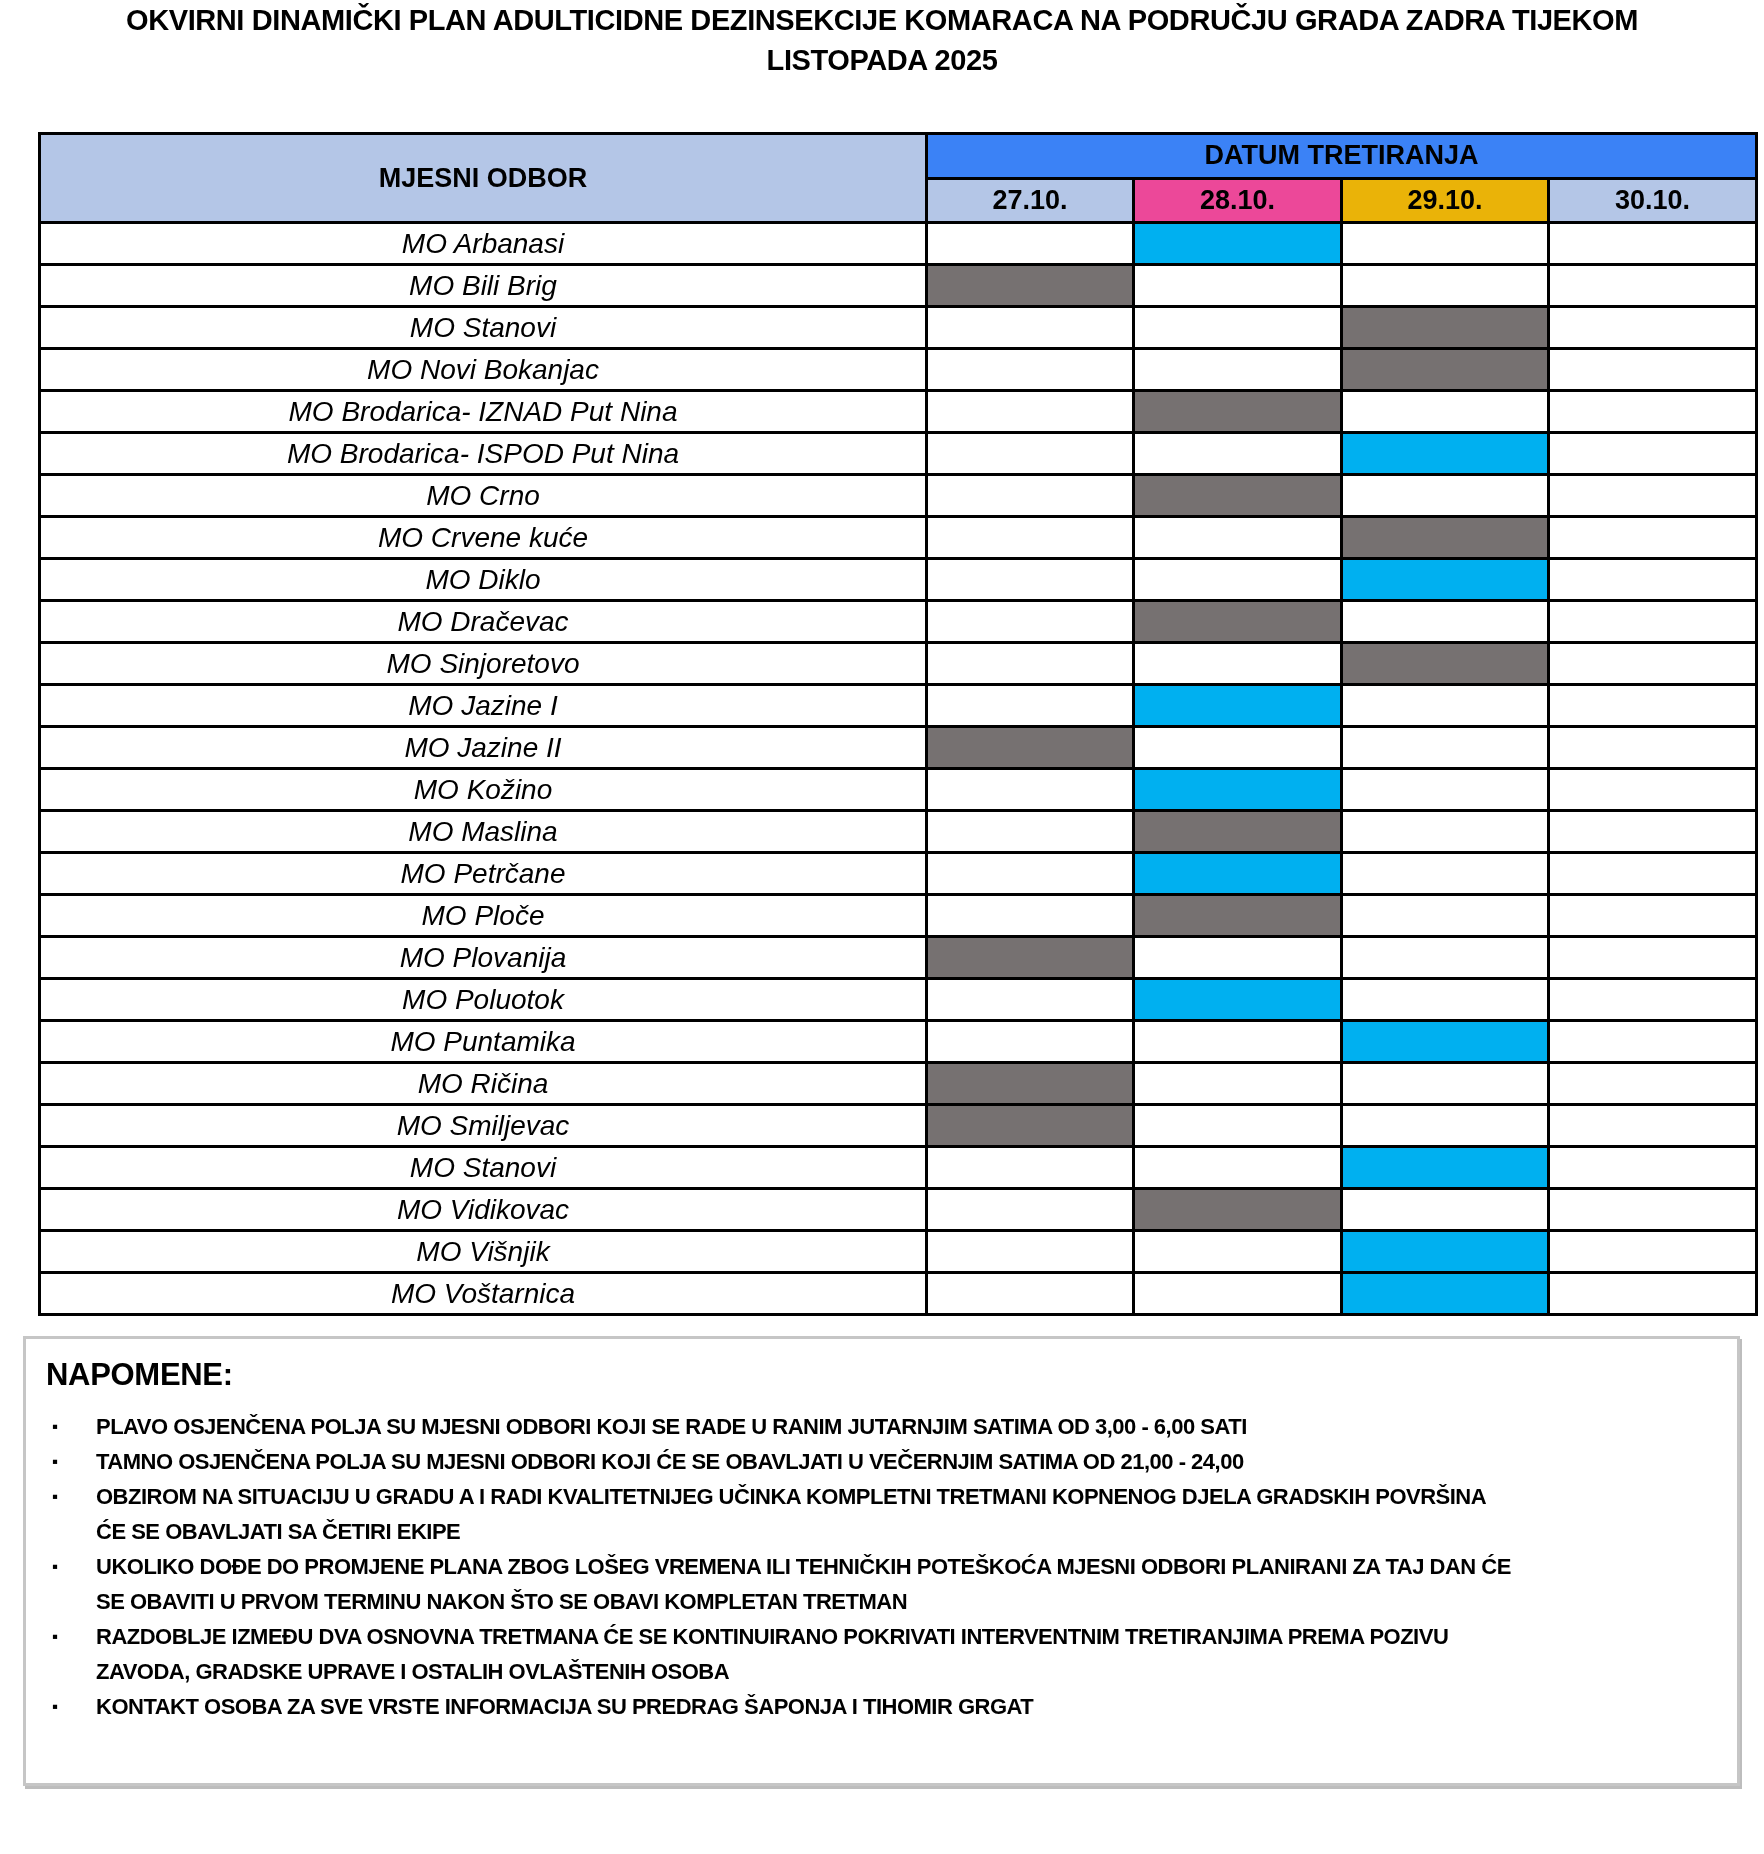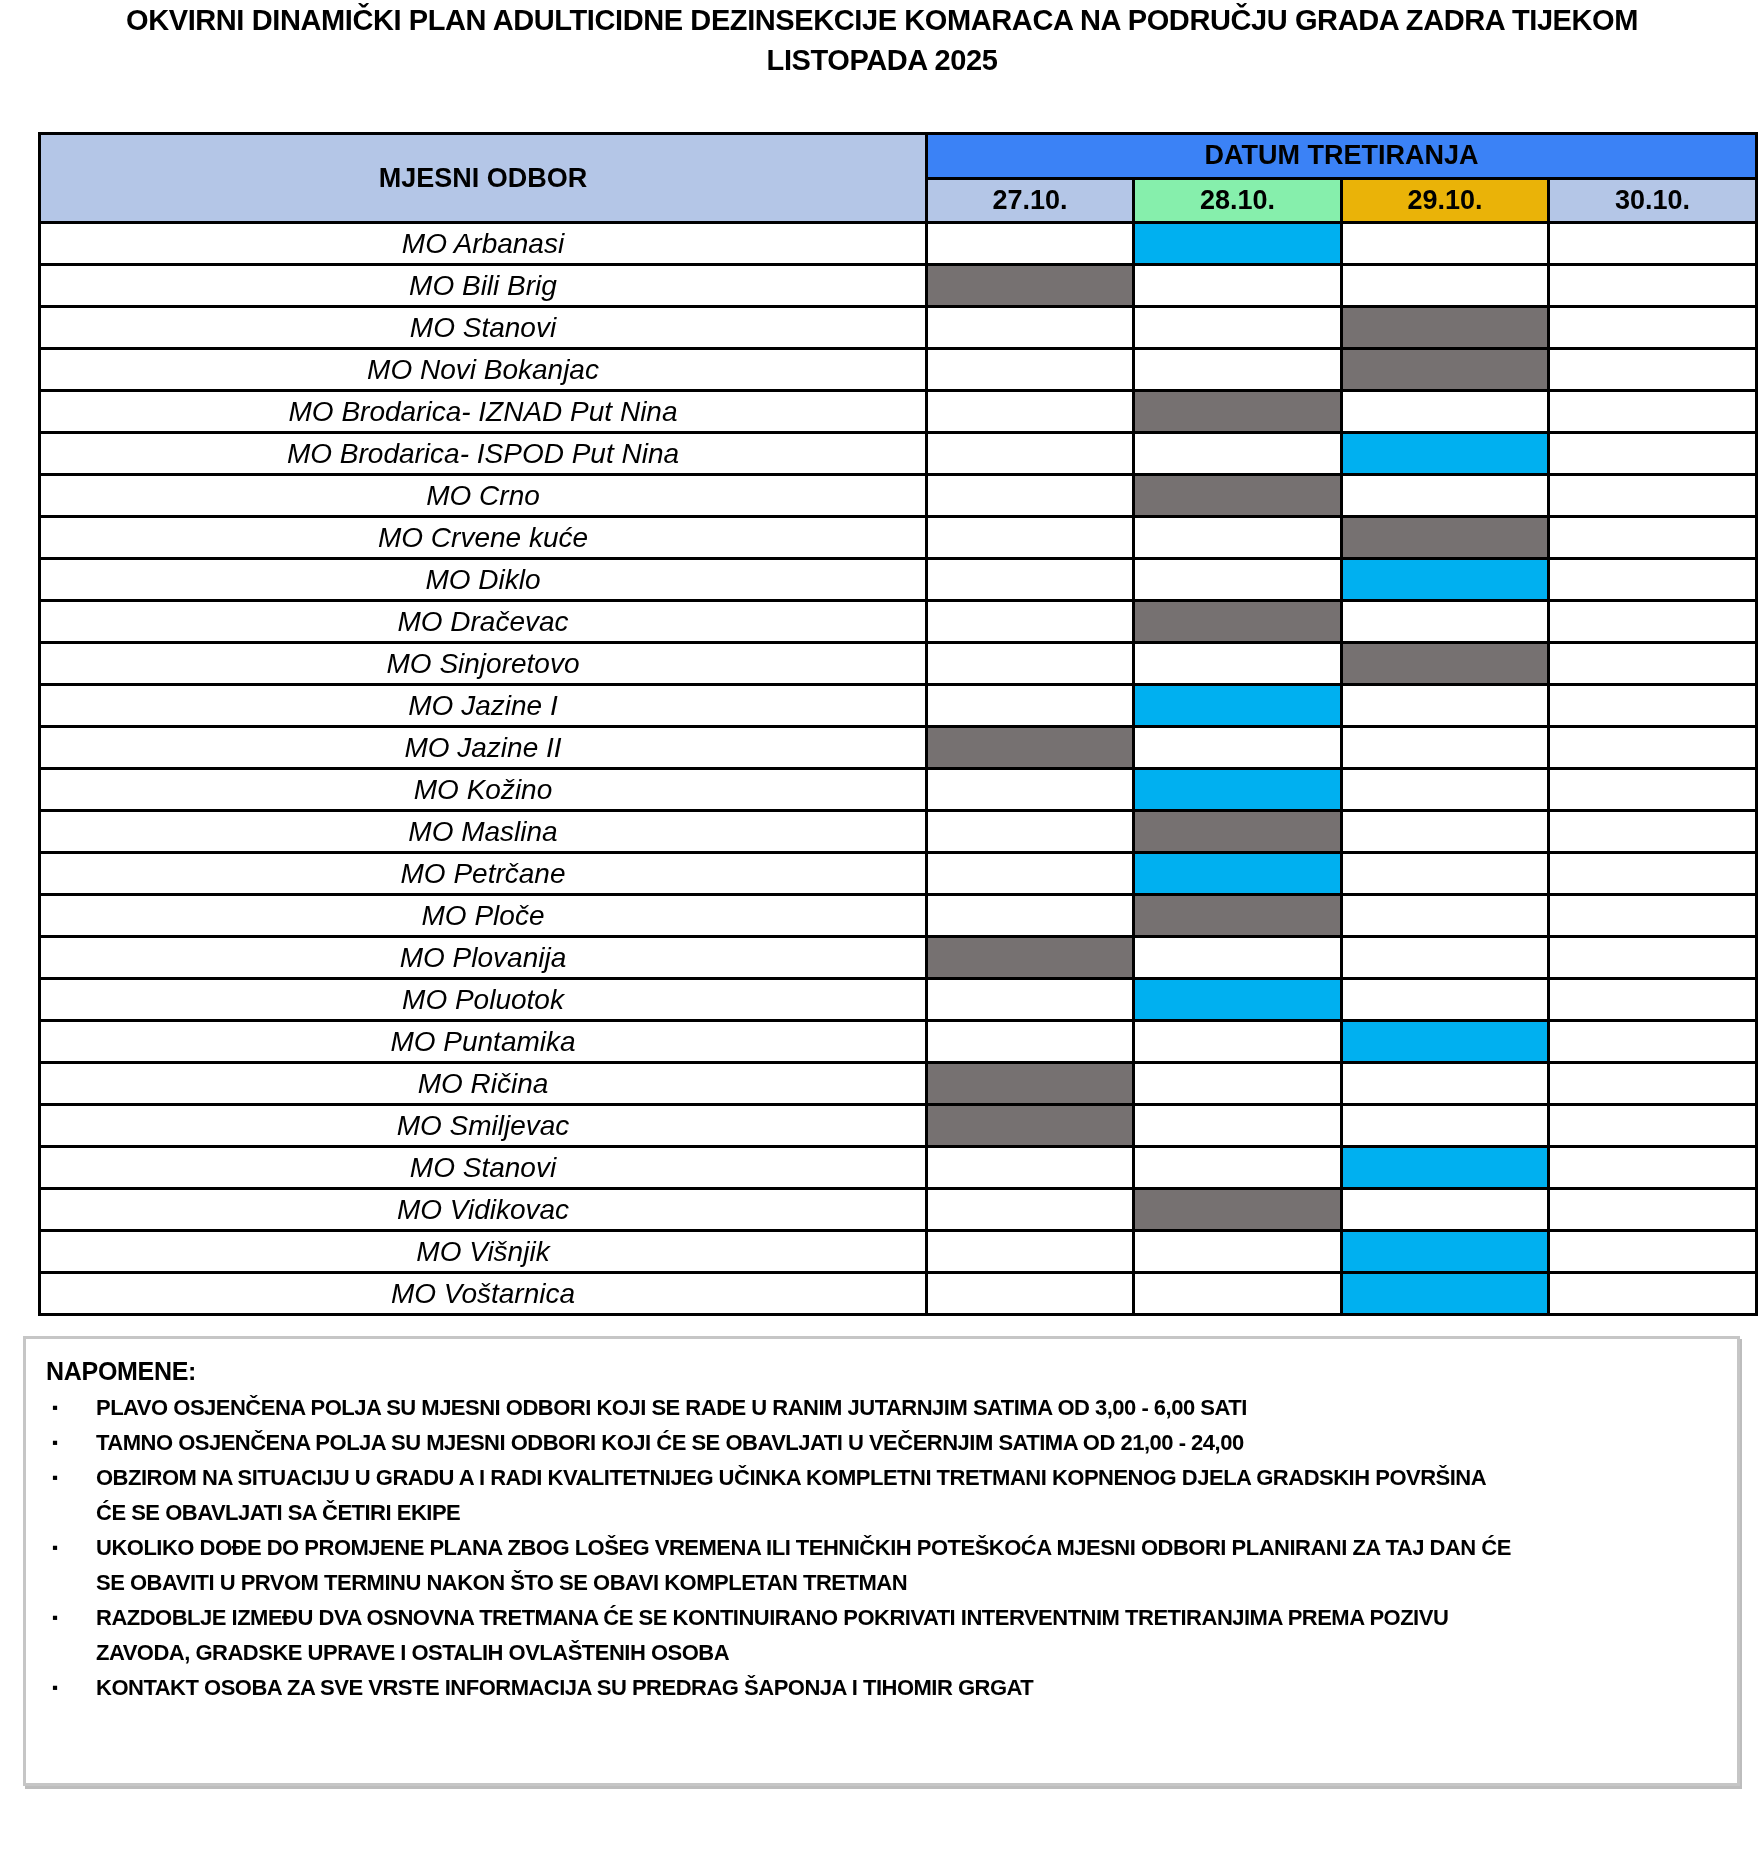--- a/index.html
+++ b/index.html
@@ -56,23 +56,23 @@
     width: 1717px;
     height: 450px;
     margin: 20px 0 0 23px;
     border: 3px solid #c6c6c6;
     box-shadow: 2px 3px 0 #bdbdbd;
     background: #fff;
     padding: 18px 24px 0 20px;
   }
   .notes-heading {
     font-weight: bold;
-    font-size: 25px;
+    font-size: 31px;
     letter-spacing: -0.3px;
-    margin-bottom: 4px;
+    margin-bottom: 16px;
   }
   .note-item { display: flex; align-items: flex-start; }
   .note-bullet {
     width: 50px;
     flex: 0 0 50px;
     font-size: 17px;
     line-height: 35px;
     padding-left: 6px;
     box-sizing: border-box;
   }
@@ -100,21 +100,21 @@
     <col style="width:207px">
     <col style="width:208px">
   </colgroup>
   <thead>
     <tr>
       <th class="hdr col1-hdr" rowspan="2" style="background: rgb(180, 198, 231);">MJESNI ODBOR</th>
       <th class="hdr datum-hdr" colspan="4" style="background: #3b82f6;">DATUM TRETIRANJA</th>
     </tr>
     <tr id="date-row">
         <th class="date-th" style="background: rgb(180, 198, 231);">27.10.</th>
-        <th class="date-th" style="background: #86efac;">28.10.</th>
+        <th class="date-th" style="background: #ec4899;">28.10.</th>
         <th class="date-th" style="background: #eab308;">29.10.</th>
         <th class="date-th" style="background: rgb(180, 198, 231);">30.10.</th>
       </tr>
   </thead>
   <tbody id="table-body">
       <tr>
         <td class="name-td">MO Arbanasi</td>
         <td class="date-cell"></td>
         <td class="date-cell" style="background: rgb(0, 176, 240);"></td>
         <td class="date-cell"></td>

